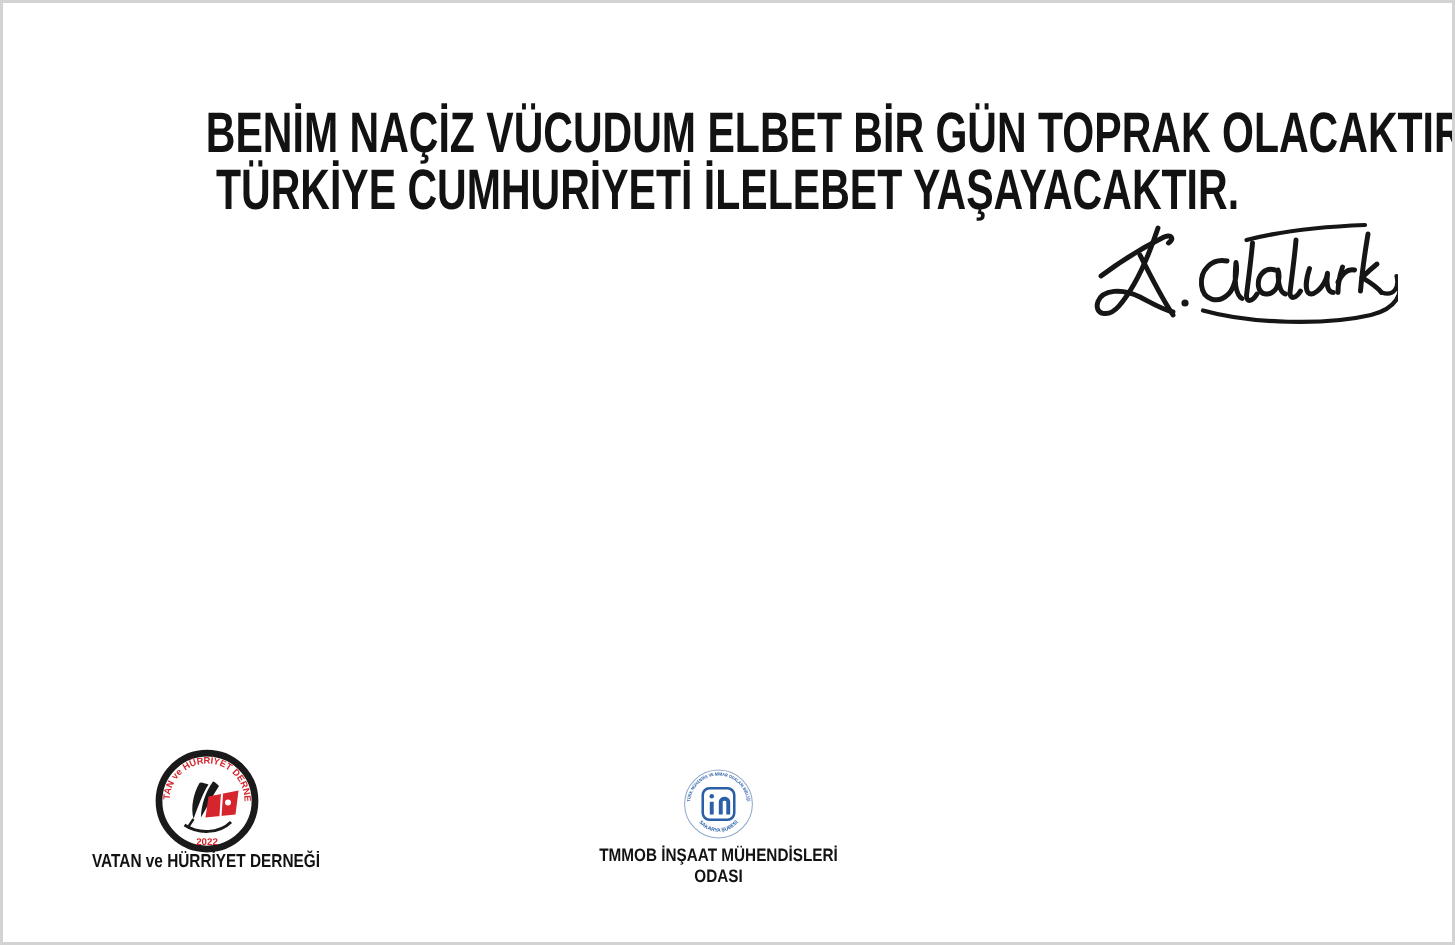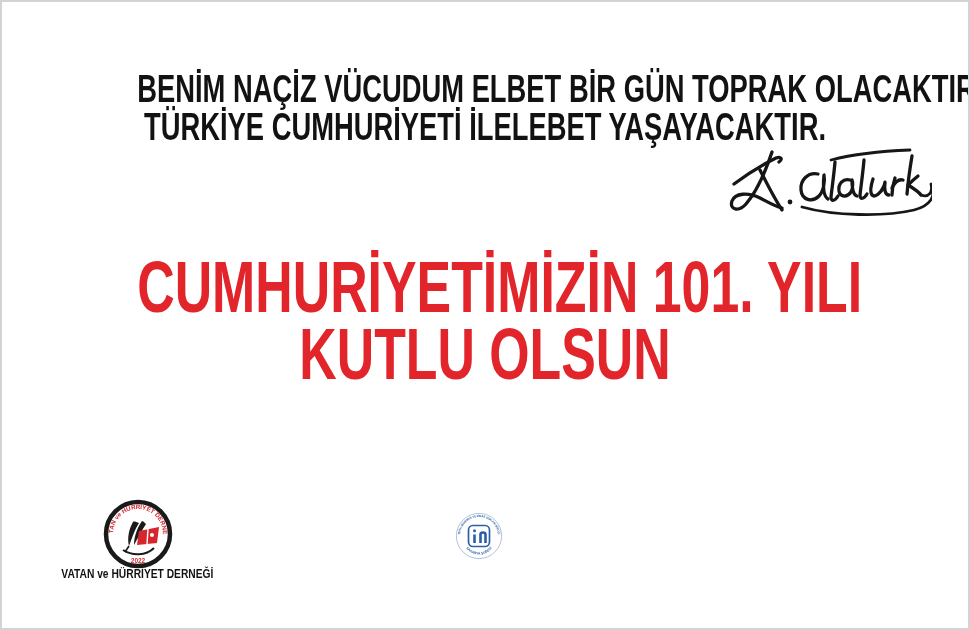--- a/index.html
+++ b/index.html
@@ -64,24 +64,20 @@
         <path d="M 188,12 C 186,24 184,38 183,50"></path>
         <path d="M 194,32 C 189,36 186,39 184,41 C 189,44 194,47 197,51"></path>
 
         <path d="M 107,16 C 130,10 160,7 186,6" stroke-width="2.8"></path>
 
         <path d="M 197,51 C 205,54 209,48 207,40 C 213,52 206,62 190,66 C 160,73 110,72 78,63" stroke-width="2.8"></path>
       </g>
     </svg>
   </div>
 
-  <div class="headline">
-    <span class="line">CUMHURİYETİMİZİN 101. YILI</span>
-    <span class="line">KUTLU OLSUN</span>
-  </div>
 
   <div class="logo-vh">
     <svg viewBox="0 0 72 72">
       <circle cx="36" cy="36" r="32" fill="#ffffff" stroke="#1a1a1a" stroke-width="4.5"></circle>
       <defs>
         <path id="vh-arc" d="M 11,36 A 25,25 0 1 1 61,36" fill="none"></path>
       </defs>
       <text font-family="Liberation Sans, sans-serif" font-size="6.2" font-weight="bold" fill="#d6252c">
         <textPath href="#vh-arc" startOffset="50%" text-anchor="middle">VATAN ve HÜRRİYET DERNEĞİ</textPath>
       </text>
@@ -117,15 +113,19 @@
         <textPath href="#imo-bot" startOffset="50%" text-anchor="middle">SAKARYA ŞUBESİ</textPath>
       </text>
       <rect x="13.5" y="13.5" width="21" height="21" rx="4.5" fill="#ffffff" stroke="#2b5fa8" stroke-width="1.7"></rect>
       <g stroke="#2b5fa8" fill="none" stroke-width="2.6">
         <circle cx="19.5" cy="18.8" r="1.5" fill="#2b5fa8" stroke="none"></circle>
         <path d="M 19.5,22.5 L 19.5,31"></path>
         <path d="M 25.5,31 L 25.5,22.5 C 25.5,19.8 30.5,19.8 30.5,22.5 L 30.5,31"></path>
       </g>
     </svg>
   </div>
+  <div class="cap-imo">
+    <span class="line">TMMOB İNŞAAT MÜHENDİSLERİ</span>
+    <span class="line">ODASI</span>
+  </div>
 
 
 </div>
 
 </body></html>

